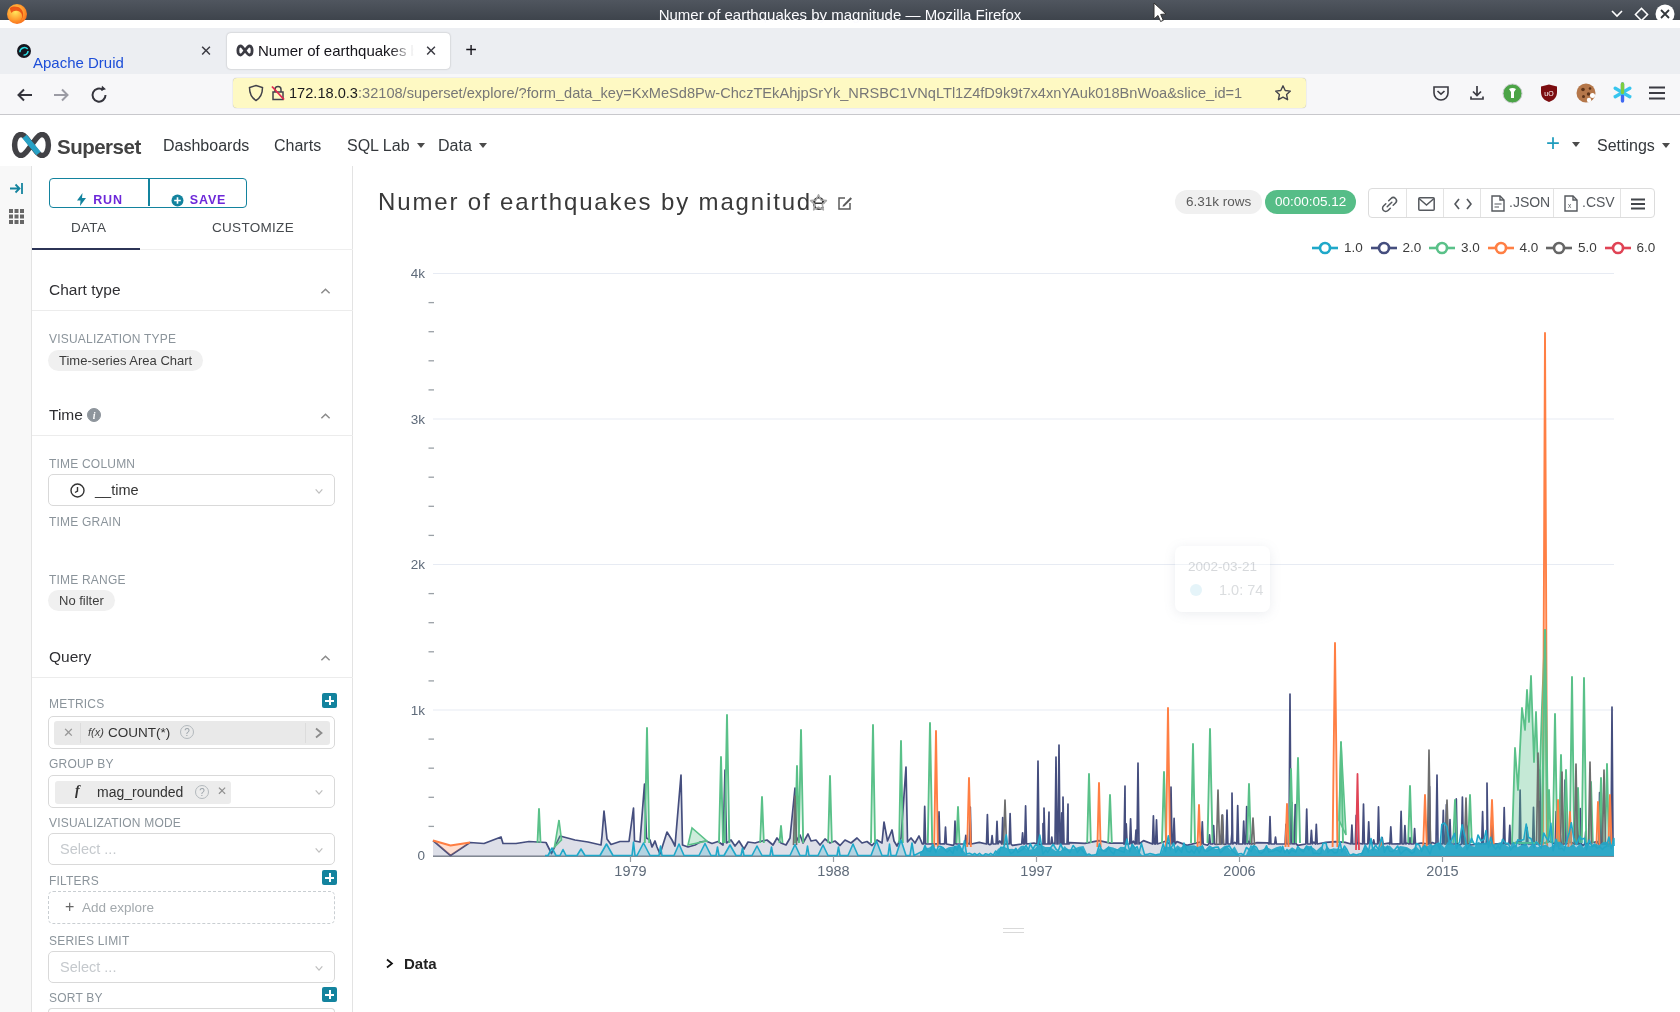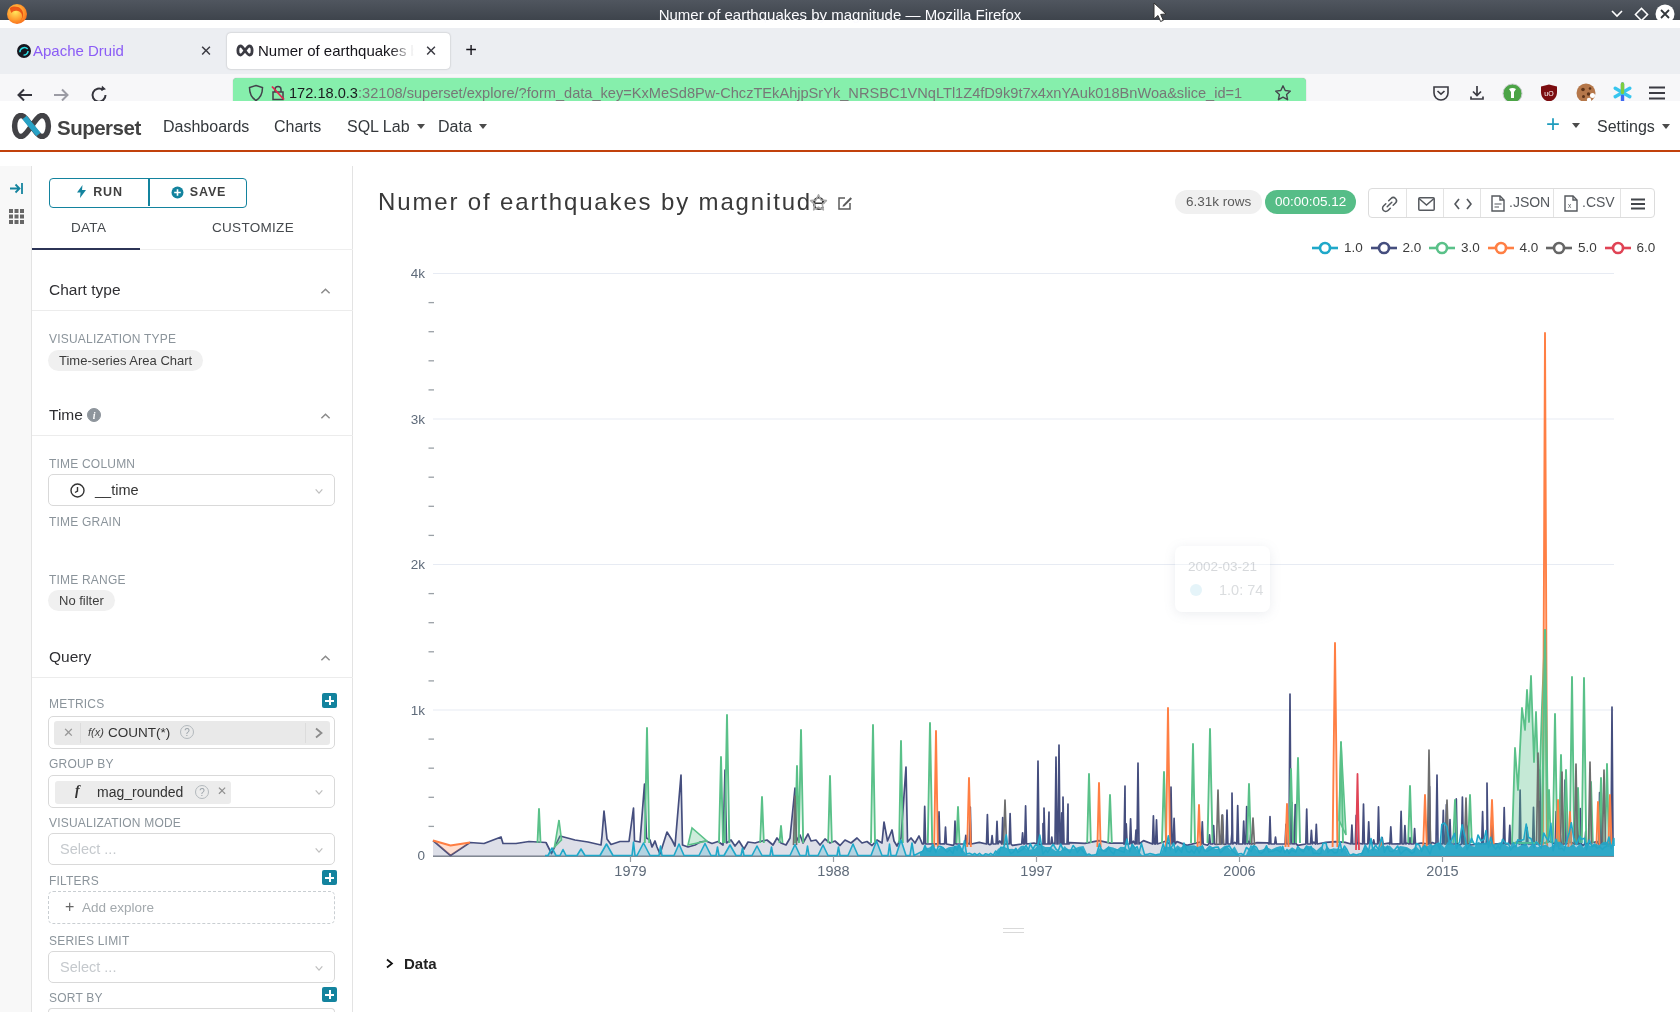--- a/index.html
+++ b/index.html
@@ -9,54 +9,54 @@
 
 
 #titlebar { position:absolute; left:0; top:0; width:1680px; height:20px;
   background:linear-gradient(#50565f,#3e444c); }
 #titlebar .title { position:absolute; left:0; right:0; top:6px; text-align:center;
   color:#fbfbfe; font-size:15px; }
 #tabbar { position:absolute; left:0; top:28px; width:1680px; height:46px; background:#eceef2; }
 #urlbar { position:absolute; left:0; top:74px; width:1680px; height:41px; background:#f7f7f9;
   border-bottom:1px solid #c8c8cc; }
 .tab-inactive { position:absolute; left:8px; top:5px; width:212px; height:36px; }
-.tab-inactive .ttext { position:absolute; left:33px; top:9px; font-size:15px; color:#8b5cf6;text-align:right; }
+.tab-inactive .ttext { position:absolute; left:33px; top:21px; font-size:15px; color:#1d4ed8;text-align:right; }
 .tab-active { position:absolute; left:227px; top:5px; width:223px; height:36px; background:#fff;
   border-radius:4px; box-shadow:0 0 2px rgba(0,0,0,0.28); }
 .tab-active .ttext { position:absolute; left:31px; top:9px; width:160px; font-size:15px; color:#15141a;
   white-space:nowrap; overflow:hidden; }
 .tab-active .fade { position:absolute; right:28px; top:2px; width:32px; height:32px;
   background:linear-gradient(90deg,rgba(255,255,255,0),#fff 75%); }
 .tabx { position:absolute; top:10px; width:16px; height:16px; color:#3a3a42; font-size:15px; line-height:16px; text-align:center; }
 #newtab { position:absolute; left:461px; top:12px; width:20px; height:20px; color:#14131a; font-size:20px; line-height:20px; text-align:center; }
 
 
 .navbtn { position:absolute; top:8px; width:26px; height:26px; color:#2b2a33; }
-#urlbox { position:absolute; left:233px; top:4px; width:1073px; height:30px; background:#86efac;
+#urlbox { position:absolute; left:233px; top:4px; width:1073px; height:30px; background:#fef9c3;
   border-radius:4px; box-shadow:0 0 1px rgba(0,0,0,0.4); }
 #urlbox { overflow:hidden; }
 #urlbox .url { position:absolute; left:56px; top:6.5px; font-size:14.6px; color:#777; white-space:nowrap; }
 #urlbox .url b { color:#1a1a1e; font-weight:normal; }
 
 
-#snav { position:absolute; left:0; top:101px; width:1680px; height:51px; background:#fff;
+#snav { position:absolute; left:0; top:120px; width:1680px; height:51px; background:#fff;
   border-bottom:2px solid #c2410c; }
 #snav .brand { position:absolute; left:57px; top:15px; font-size:20.5px; font-weight:bold; color:#424242; letter-spacing:-0.5px; }
 #snav .mitem { position:absolute; top:17px; font-size:16px; color:#34383c; }
 .caret { display:inline-block; width:0; height:0; border-left:4.5px solid transparent;
   border-right:4.5px solid transparent; border-top:5.5px solid #4b4b4b; vertical-align:middle; margin-left:7px; margin-top:-2px;}
 
 
 #app { position:absolute; left:0; top:166px; width:1680px; height:846px; background:#fff; }
 #toolcol { position:absolute; left:0; top:0; width:32px; height:846px; background:#f8f8f8; border-right:1px solid #e3e3e3; }
 #controls { position:absolute; left:32px; top:0; width:321px; height:846px; background:#fff; border-right:1px solid #e3e3e3; }
 
 
 #runsave { position:absolute; left:17px; top:12px; width:198px; height:30px; border:1.5px solid #13839e; border-radius:4px; }
-#runsave .half { position:absolute; top:0; width:99px; height:27px; color:#404040; font-size:12.5px; font-weight:bold;
+#runsave .half { position:absolute; top:8px; width:99px; height:27px; color:#6d28d9; font-size:12.5px; font-weight:bold;
   letter-spacing:0.8px; text-align:center; line-height:27px; }
 #runsave .sep { position:absolute; left:98px; top:0; width:1.5px; height:27px; background:#13839e; }
 
 
 .ptab { position:absolute; top:54px; font-size:13.5px; color:#45494d; letter-spacing:0.3px; }
 #inkbar { position:absolute; left:0; top:82px; width:108px; height:2px; background:#2c3456; }
 #tabline { position:absolute; left:108px; top:82.5px; width:213px; height:1px; background:#eee; }
 
 .seclabel { position:absolute; font-size:12px; color:#8b949b; letter-spacing:0.2px; }
 .sechead { position:absolute; left:17px; font-size:15.5px; color:#2f2f33; }

